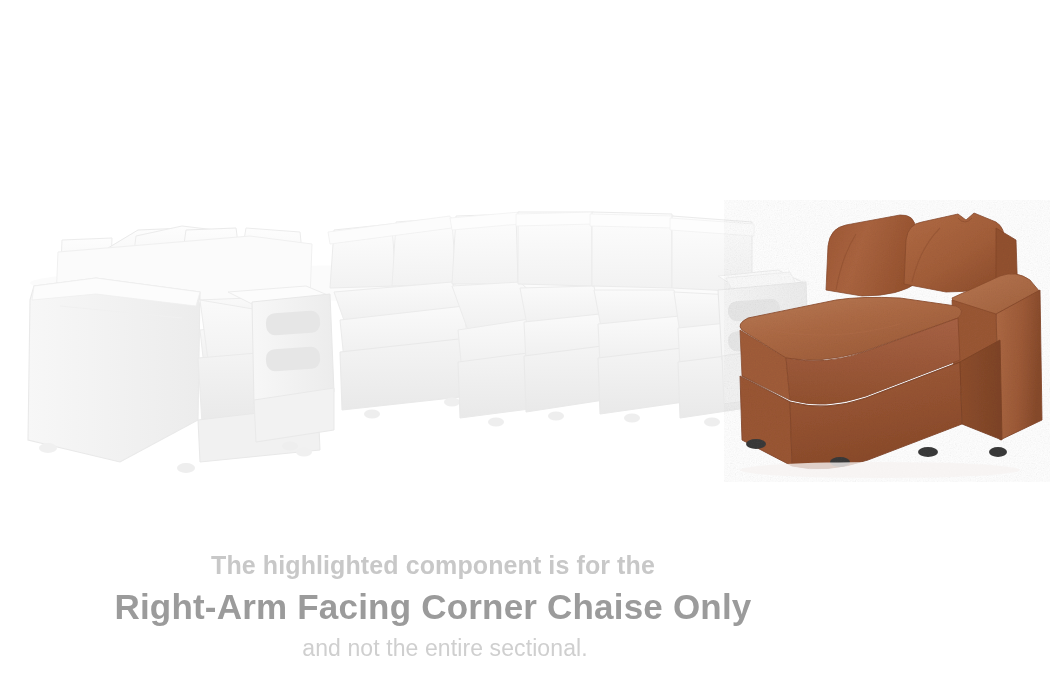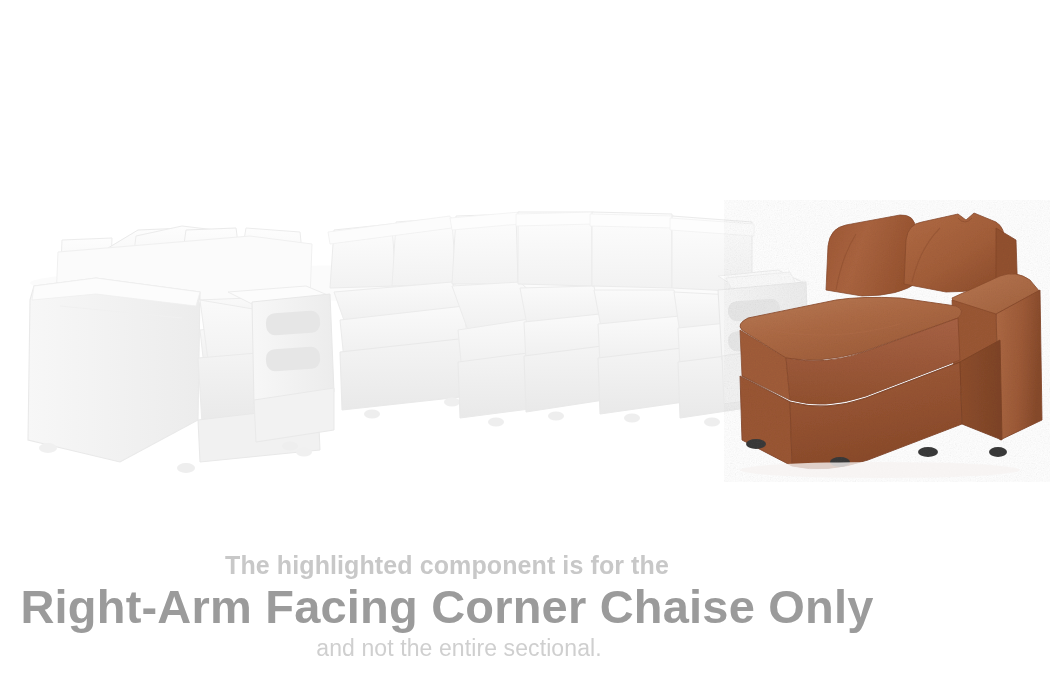--- a/index.html
+++ b/index.html
@@ -33,36 +33,36 @@
   }
   #product-figure svg {
     display: block;
     width: 1050px;
     height: 520px;
   }
 
   
   #caption {
     position: absolute;
-    left: 14px;
+    left: 0;
     top: 548px;
     width: 866px;
     text-align: center;
     user-select: none;
   }
   .cap-line1 {
     font-size: 25px;
     font-weight: 700;
     letter-spacing: 0.1px;
     color: #c8c8c8;
     line-height: 34px;
     white-space: nowrap;
   }
   .cap-line2 {
-    font-size: 47px;
+    font-size: 35px;
     font-weight: 700;
     letter-spacing: 0.2px;
     color: #9b9b9b;
     line-height: 45px;
     margin-top: 2px;
     white-space: nowrap;
   }
   .cap-line3 {
     font-size: 23px;
     font-weight: 400;

